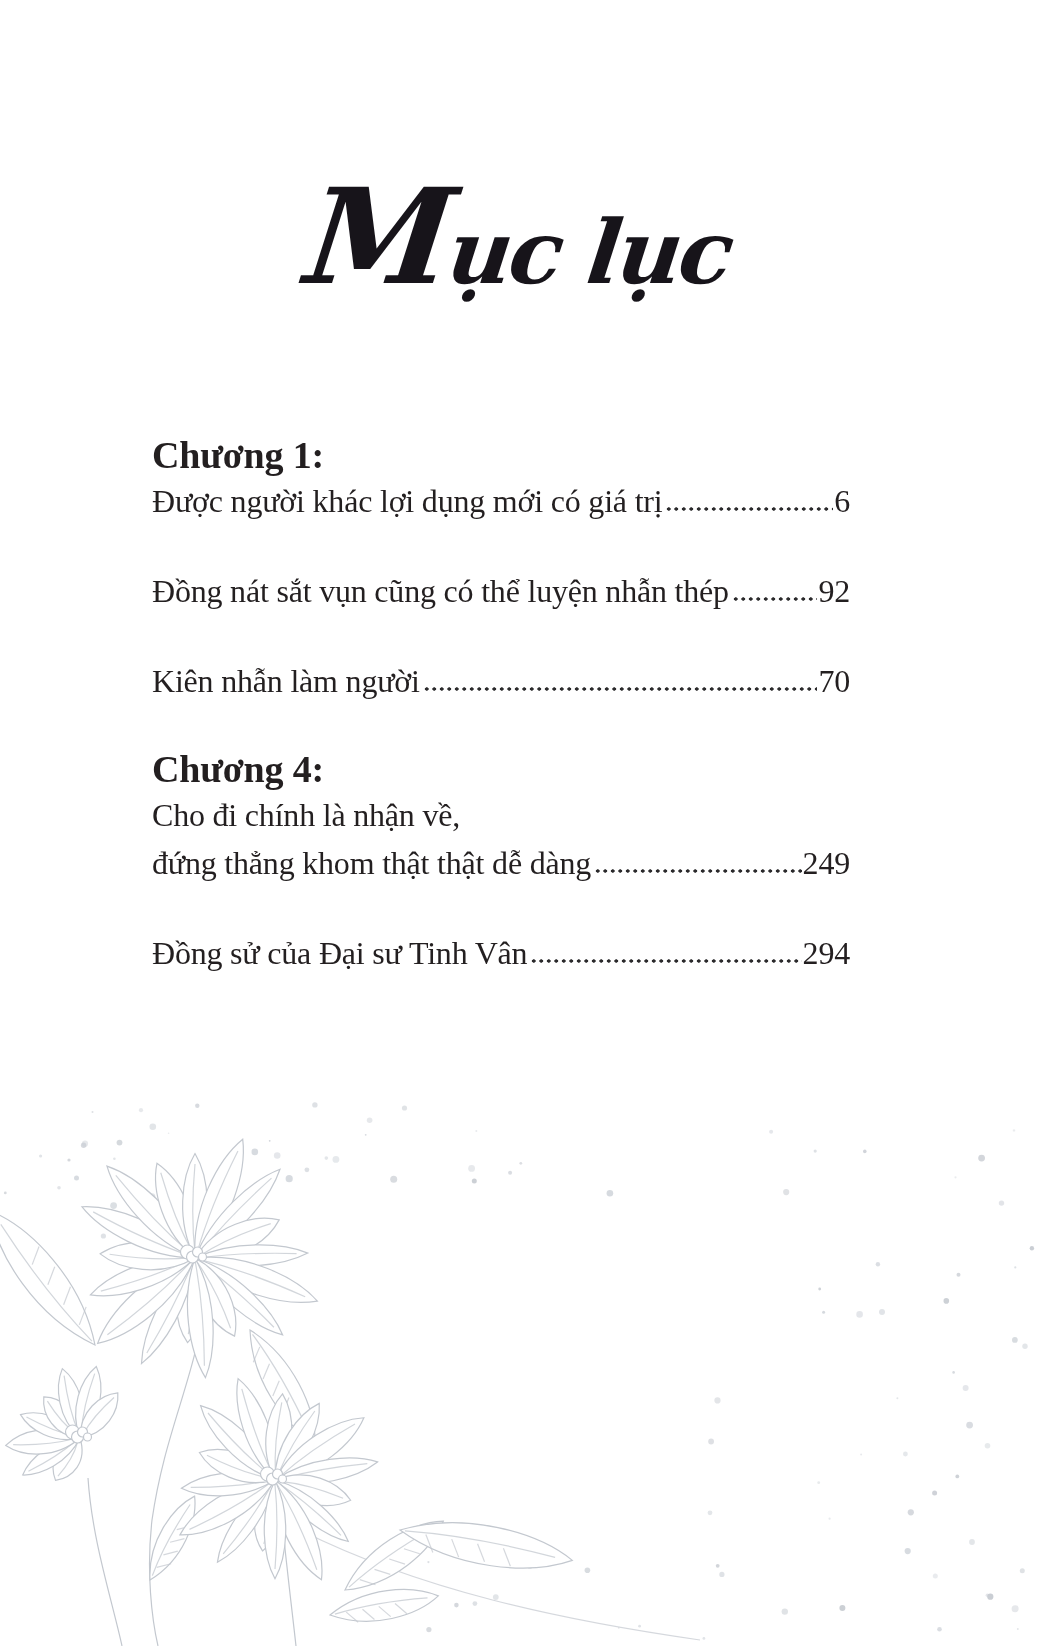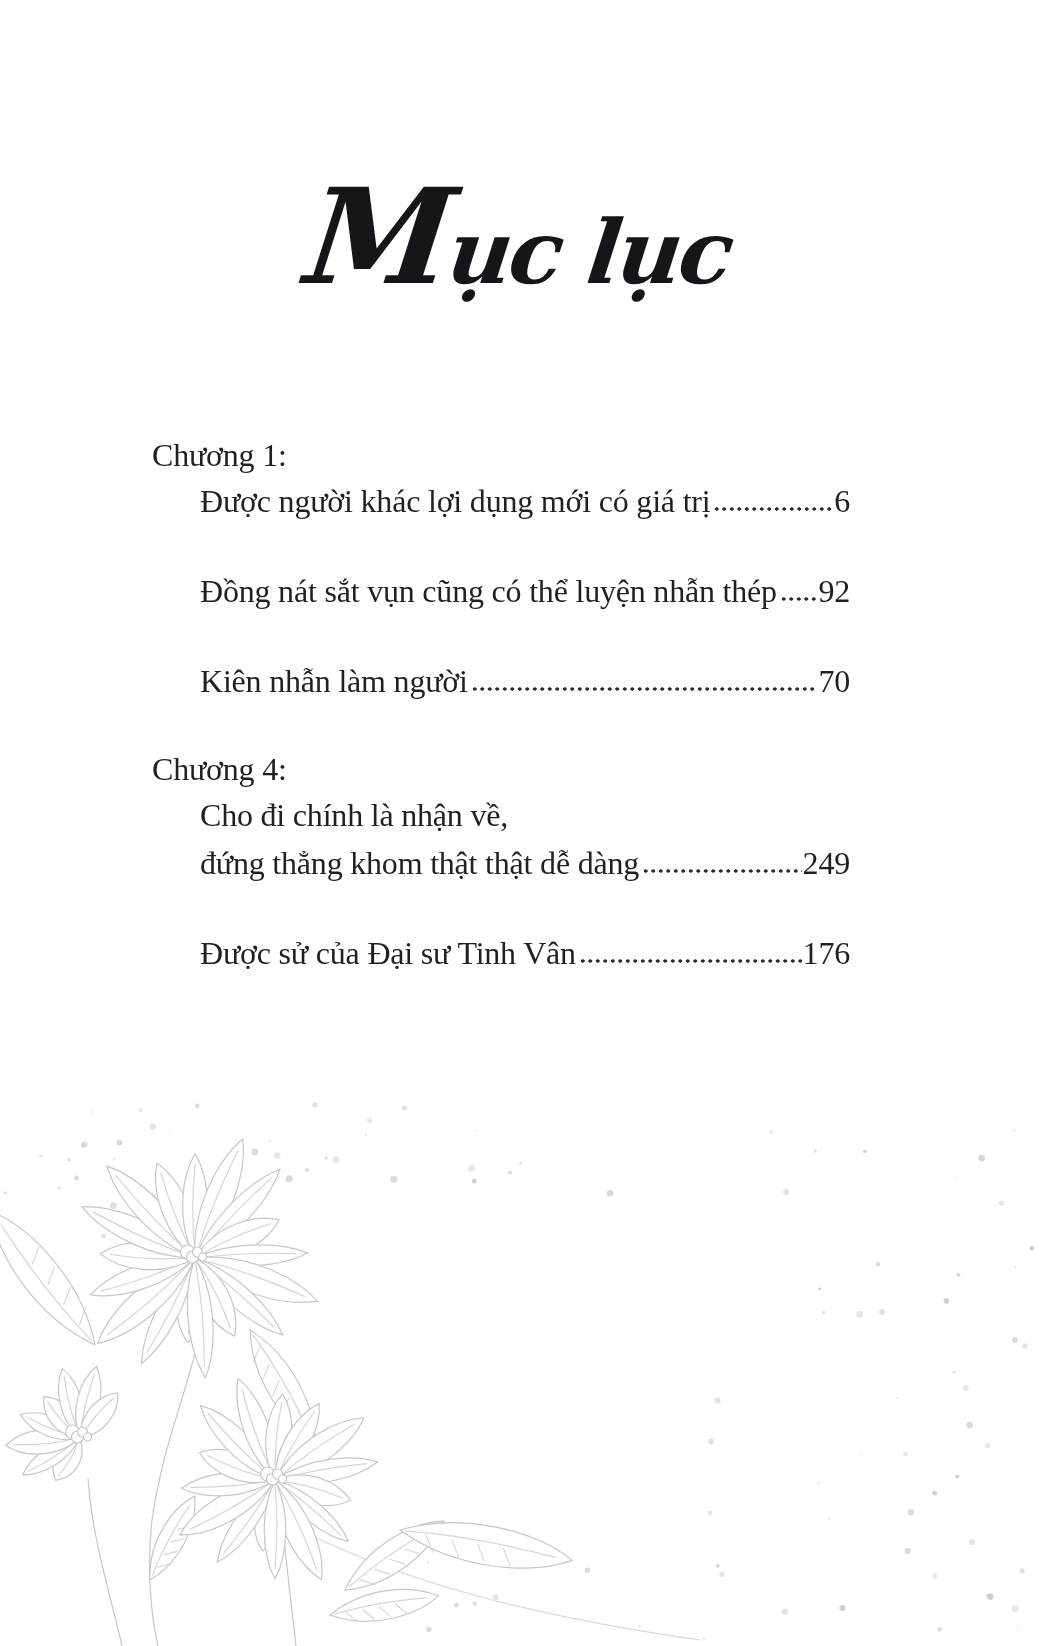--- a/index.html
+++ b/index.html
@@ -16,28 +16,28 @@
     font-style:italic; font-weight:700;
     font-size:88px; line-height:1.2; letter-spacing:-3px;
     color:#17141a;
     transform:skewX(-7deg);
   }
   .title::first-letter { font-size:1.5em; }
   
   .toc { position:absolute; left:152px; top:433px; width:698px; }
   .entry { margin-bottom:42px; }
   .hdr {
-    font-weight:400; font-size:32px; line-height:44px;
+    font-weight:700; font-size:38px; line-height:44px;
     letter-spacing:-0.2px;
   }
   .row {
     display:flex; align-items:baseline;
     font-size:32px; line-height:48px; letter-spacing:-0.2px;
   }
-  .txt { white-space:nowrap; flex:0 0 auto;margin-left:48px; }
+  .txt { white-space:nowrap; flex:0 0 auto; }
   .leader {
     flex:1 1 0; min-width:12px; height:6px;
     align-self:flex-end; margin:0 1px 13px 3px;
     background-image:radial-gradient(circle, #2b2a2c 1.5px, transparent 1.8px);
     background-size:7.5px 6px; background-repeat:repeat-x;
     background-position:left bottom;
   }
   .pg { white-space:nowrap; flex:0 0 auto; }
   
   .art { position:absolute; left:0; top:0; pointer-events:none; }
@@ -78,23 +78,23 @@
           <span class="txt">Cho đi chính là nhận về,</span>
         </div>
         <div class="row">
           <span class="txt">đứng thẳng khom thật thật dễ dàng</span>
           <span class="leader"></span>
           <span class="pg">249</span>
         </div>
       </div>
       <div class="entry">
         <div class="row">
-          <span class="txt">Được sử của Đại sư Tinh Vân</span>
-          <span class="leader"></span>
-          <span class="pg">176</span>
+          <span class="txt">Đồng sử của Đại sư Tinh Vân</span>
+          <span class="leader"></span>
+          <span class="pg">294</span>
         </div>
       </div>
     </div>
 
   <svg class="art" width="1040" height="1646" viewBox="0 0 1040 1646">
     <g id="speckles">
         <circle cx="5.0" cy="1246.1" r="1.6" fill="#d5d9de" opacity="0.86"></circle>
         <circle cx="119.5" cy="1142.6" r="2.9" fill="#c9cdd3" opacity="0.77"></circle>
         <circle cx="152.2" cy="1196.3" r="3.1" fill="#d5d9de" opacity="0.69"></circle>
         <circle cx="157.2" cy="1207.2" r="1.0" fill="#d5d9de" opacity="0.73"></circle>

